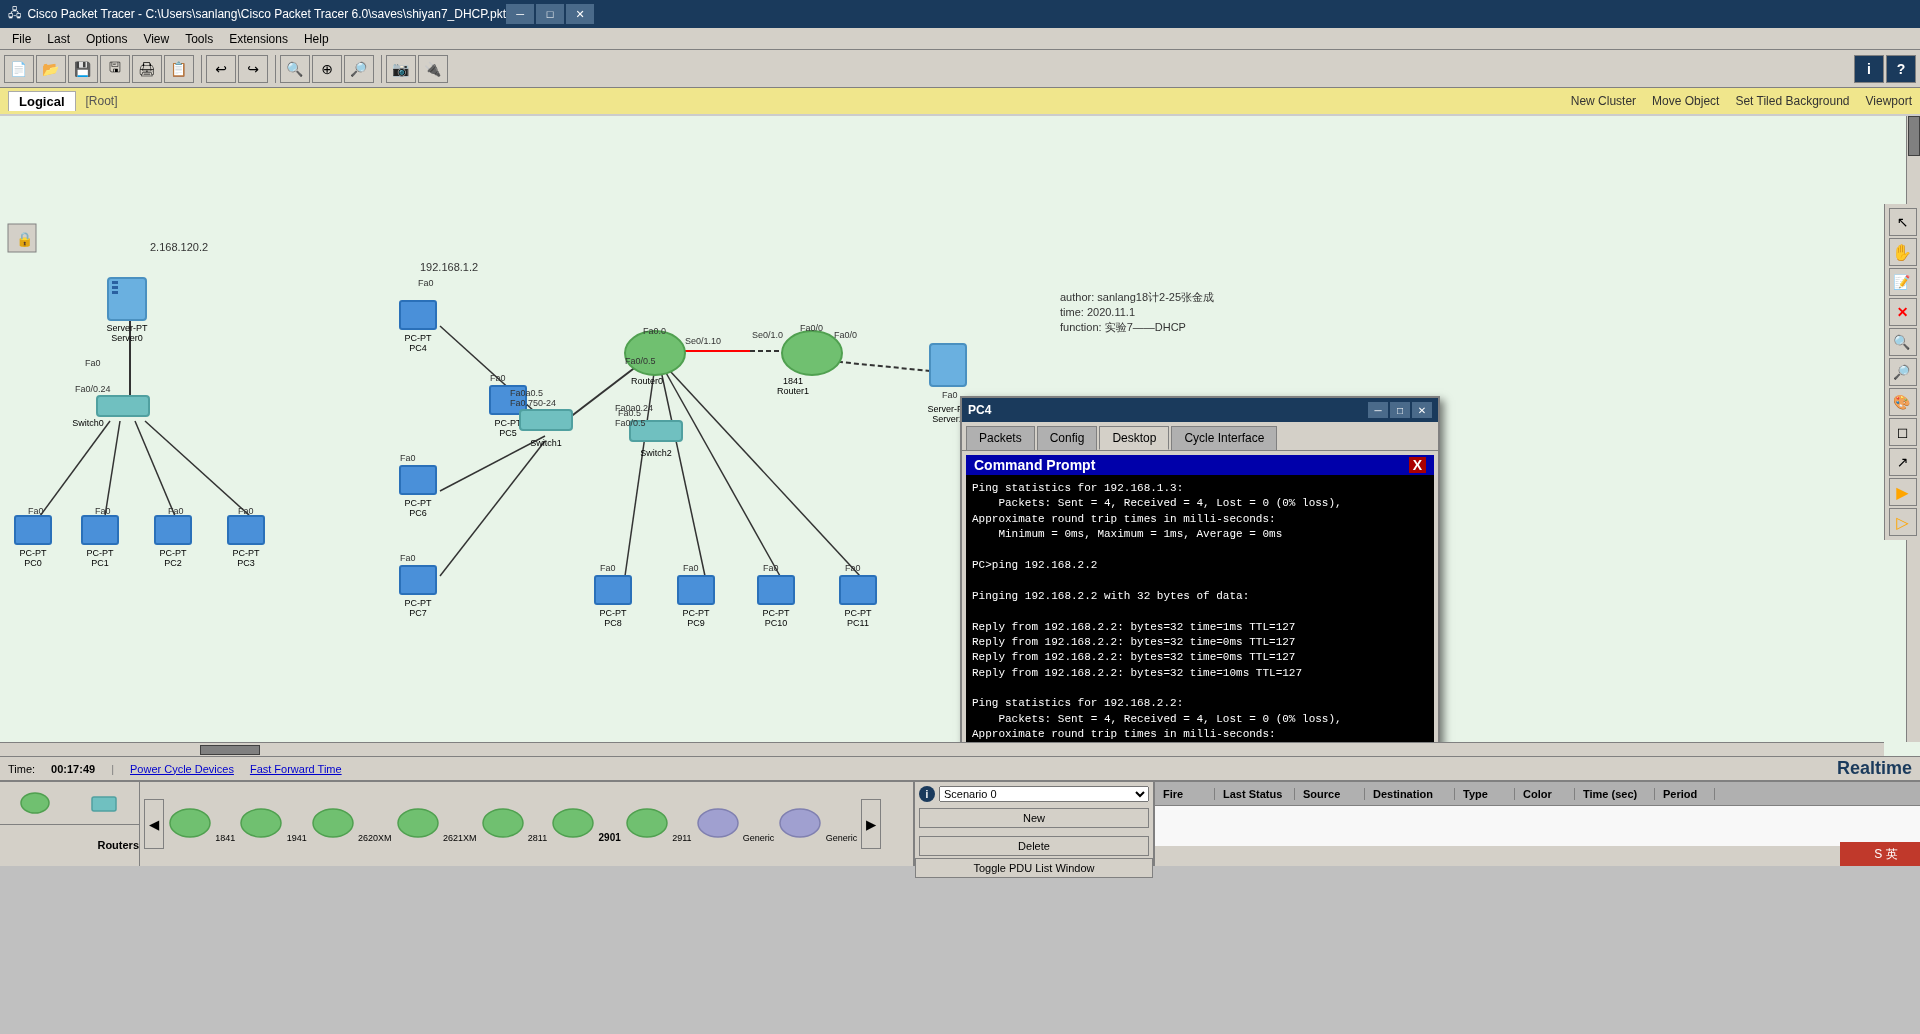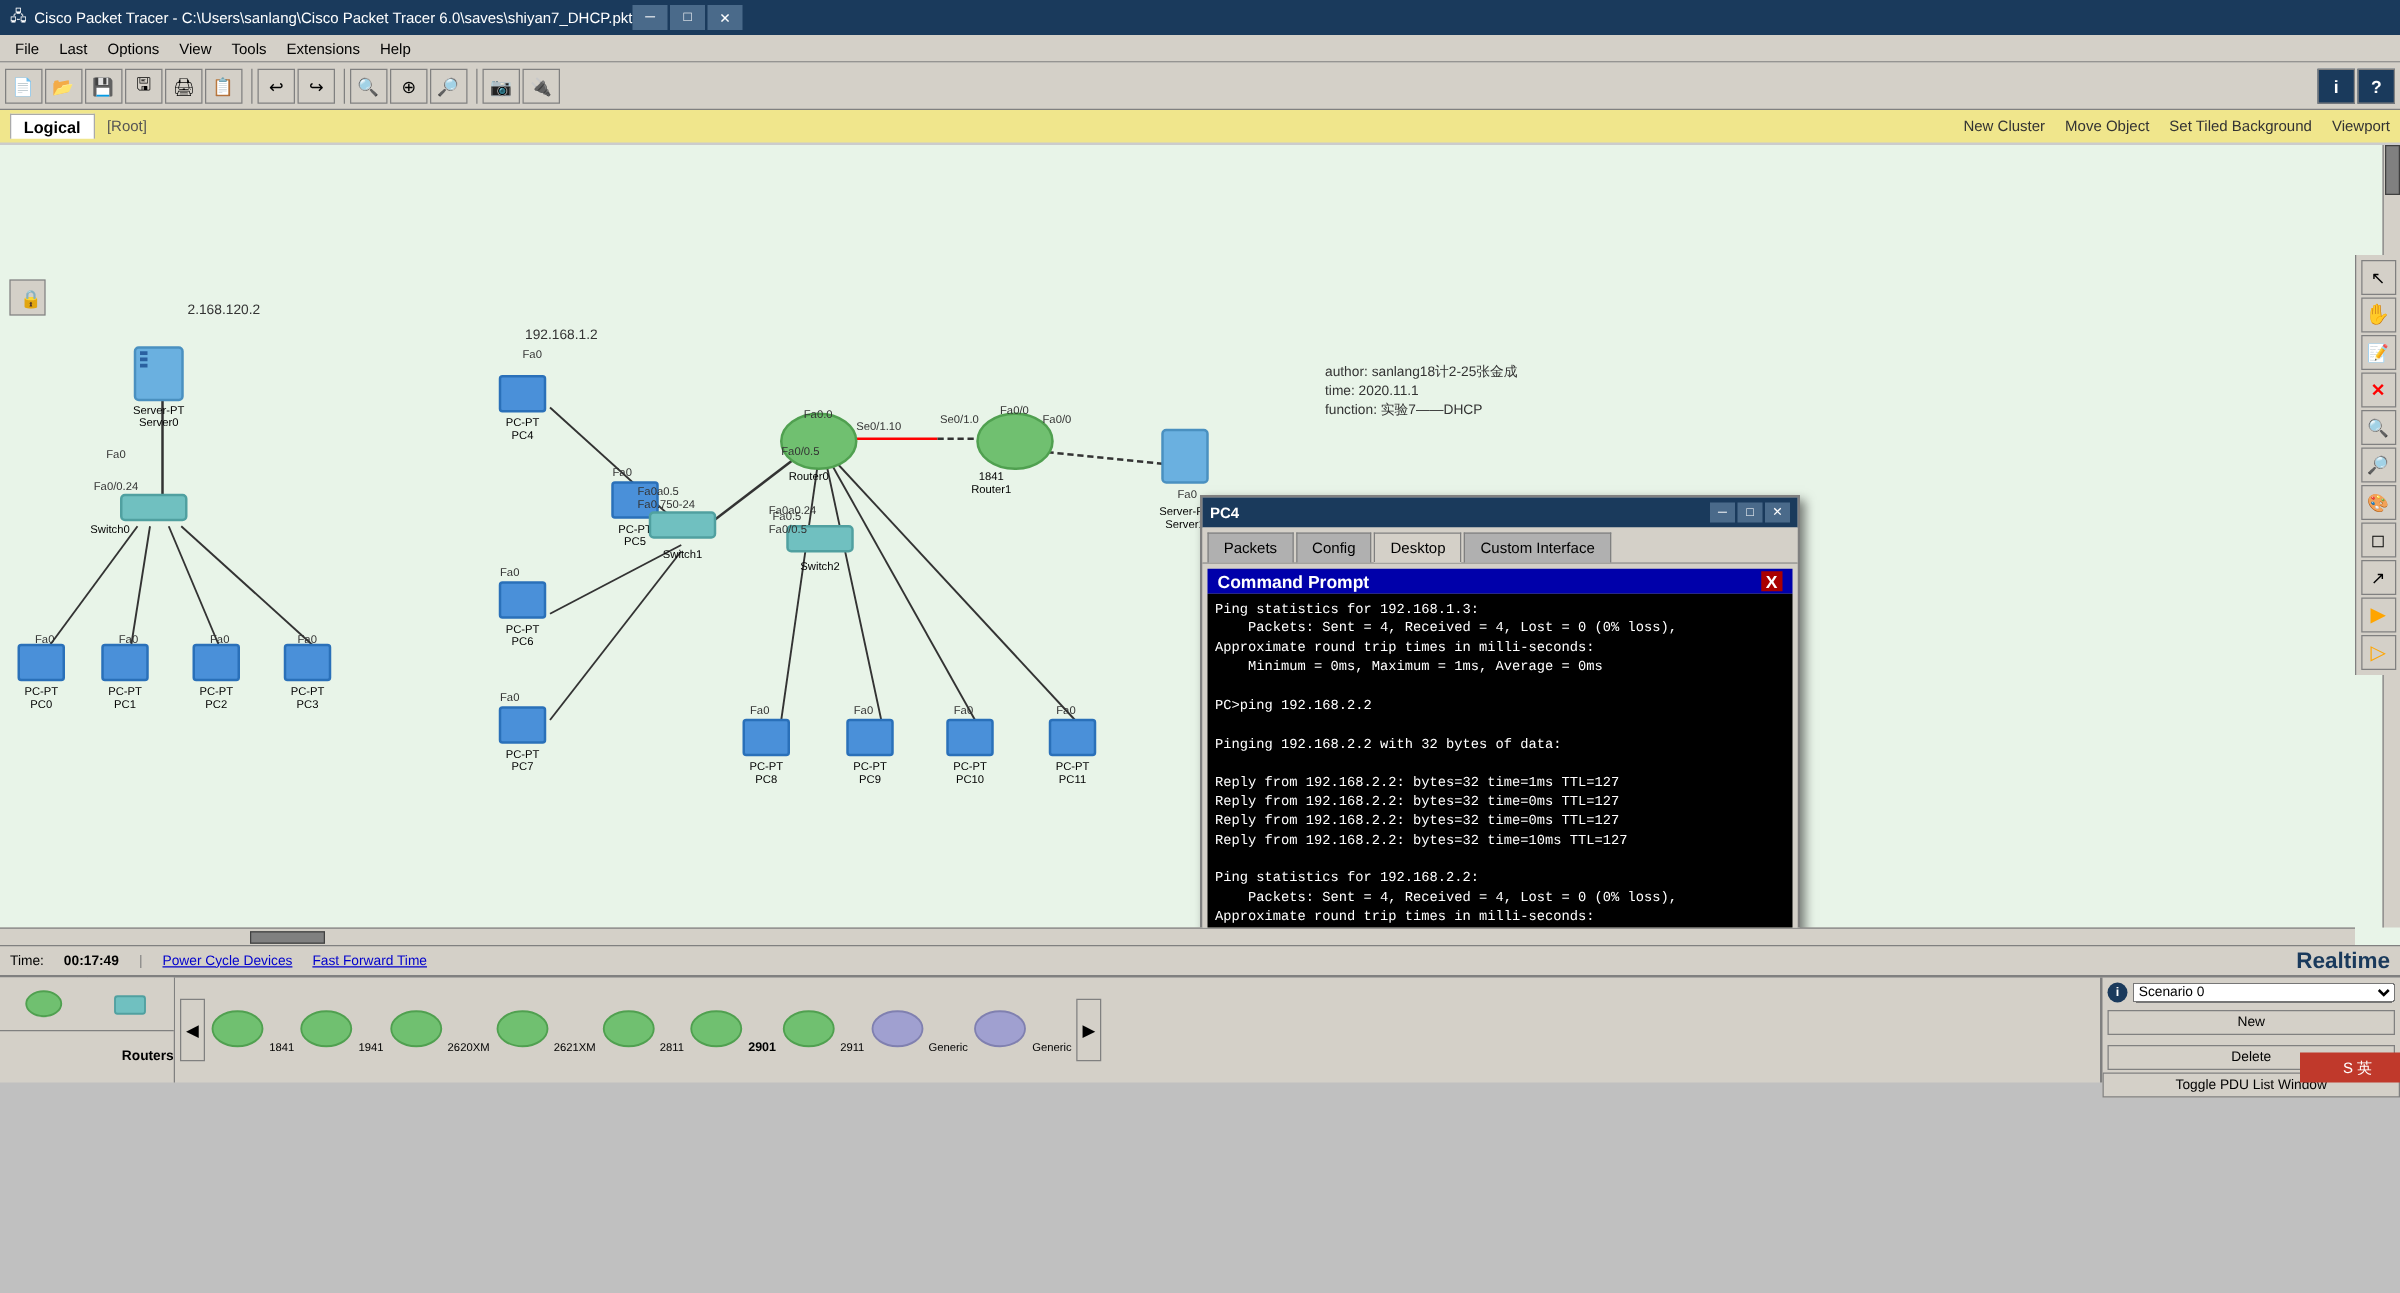--- a/index.html
+++ b/index.html
@@ -426,21 +426,21 @@
         <div class="pc4-btns">
           <button class="pc4-btn">─</button>
           <button class="pc4-btn">□</button>
           <button class="pc4-btn">✕</button>
         </div>
       </div>
       <div id="pc4-tabs">
         <div class="pc4-tab">Packets</div>
         <div class="pc4-tab">Config</div>
         <div class="pc4-tab active">Desktop</div>
-        <div class="pc4-tab">Custom Interface</div>
+        <div class="pc4-tab">Cycle Interface</div>
       </div>
       <div id="pc4-content">
         <div id="command-prompt-title">
           <span>Command Prompt</span>
           <span style="cursor:pointer;background:#aa0000;padding:0 4px;">X</span>
         </div>
         <div id="command-prompt-body">
           <span style="white-space:pre-wrap;">Ping statistics for 192.168.1.3:
     Packets: Sent = 4, Received = 4, Lost = 0 (0% loss),
 Approximate round trip times in milli-seconds:
@@ -585,17 +585,32 @@
         <option>Scenario 0</option>
       </select>
     </div>
     <div style="display:flex;justify-content:center;gap:8px;padding:2px 4px;flex-direction:column;">
       <button class="bottom-btn">New</button>
       <button class="bottom-btn">Delete</button>
     </div>
     <button class="toggle-pdu-btn">Toggle PDU List Window</button>
   </div>
 
+  <div style="flex:1;border-left:2px solid #808080;overflow:hidden;">
+    <div id="event-list-header" style="display:flex;background:#b0b0b0;height:24px;font-size:11px;font-weight:bold;align-items:center;">
+      <span style="padding:0 8px;border-right:1px solid #808080;min-width:60px;">Fire</span>
+      <span style="padding:0 8px;border-right:1px solid #808080;min-width:80px;">Last Status</span>
+      <span style="padding:0 8px;border-right:1px solid #808080;min-width:70px;">Source</span>
+      <span style="padding:0 8px;border-right:1px solid #808080;min-width:90px;">Destination</span>
+      <span style="padding:0 8px;border-right:1px solid #808080;min-width:60px;">Type</span>
+      <span style="padding:0 8px;border-right:1px solid #808080;min-width:60px;">Color</span>
+      <span style="padding:0 8px;border-right:1px solid #808080;min-width:80px;">Time (sec)</span>
+      <span style="padding:0 8px;min-width:60px;">Period</span>
+    </div>
+    <div style="height:40px;background:#f8f8f8;">
+      
+    </div>
+  </div>
 
   <div style="position:absolute;bottom:0;right:0;background:#c0392b;color:white;width:80px;height:24px;display:flex;align-items:center;justify-content:center;font-size:12px;padding-left:12px;">
     <span>S 英</span>
   </div>
 </div>
 
 </body></html>

